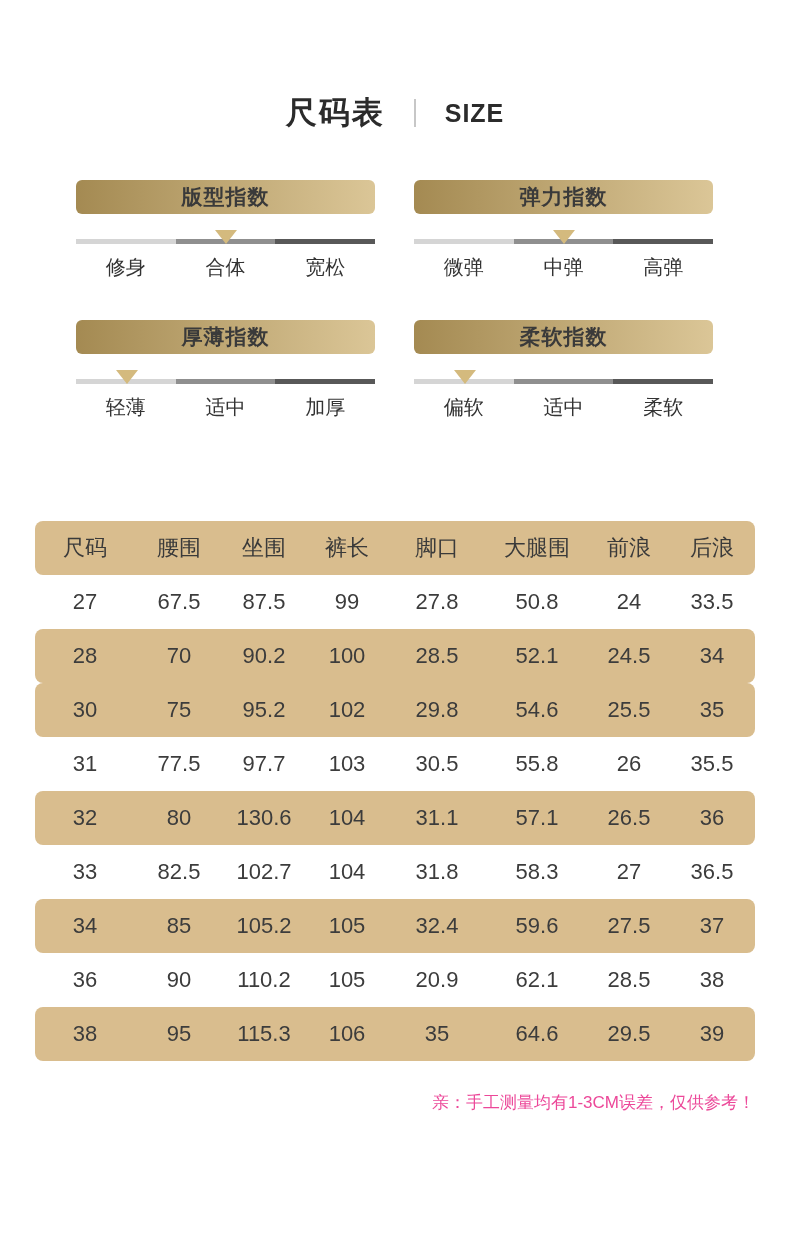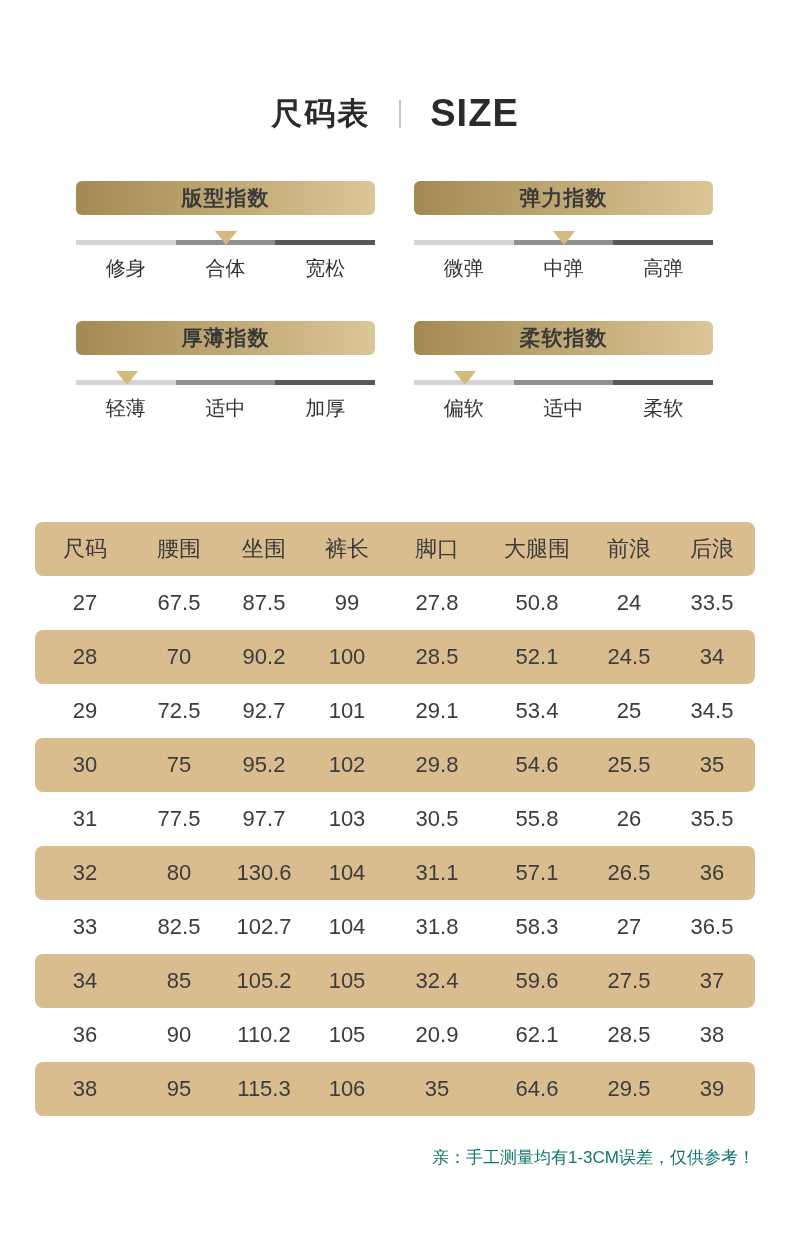--- a/index.html
+++ b/index.html
@@ -4,21 +4,21 @@
 <style>
   html,body{margin:0;padding:0;}
   body{
     width:790px;height:1233px;background:#ffffff;overflow:hidden;
     font-family:"Liberation Sans","DejaVu Sans",sans-serif;color:#333;
   }
   
   .title-wrap{padding-top:92px;display:flex;justify-content:center;align-items:center;gap:29px;}
   .title-zh{font-size:31px;font-weight:bold;color:#2b2b2b;letter-spacing:2px;}
   .title-sep{width:2px;height:28px;background:#c7c7c7;}
-  .title-en{font-size:38px;font-weight:bold;color:#2b2b2b;letter-spacing:1px;}
+  .title-en{font-size:25px;font-weight:bold;color:#2b2b2b;letter-spacing:1px;}
   
   .index-grid{margin:46px 77px 0 76px;display:grid;grid-template-columns:1fr 1fr;column-gap:64px;row-gap:57px;gap:39px;}
   .index-header{
     height:34px;border-radius:6px;
     background:linear-gradient(90deg,#a48a52,#dbc697);
     display:flex;align-items:center;justify-content:center;
     font-size:21px;font-weight:bold;color:#3a3a3a;letter-spacing:1px;
   }
   .index-track{position:relative;margin-top:25px;height:5px;display:flex;}
   .seg{flex:1;}
@@ -36,21 +36,21 @@
   
   .size-table{margin:100px 35px 0;}
   .trow{
     display:grid;grid-template-columns:100px 88px 82px 84px 96px 104px 80px 86px;
     height:54px;align-items:center;text-align:center;
     font-size:22px;color:#3c3c3c;
   }
   .trow.tan,.trow.head{background:#d9bd8e;border-radius:8px;}
   .trow.head{color:#3a3a3a;}
   
-  .note{margin:30px 35px 0;text-align:right;font-size:17px;color:#0f766e;}
+  .note{margin:30px 35px 0;text-align:right;font-size:17px;color:#ec4899;}
 </style>
 </head>
 <body>
 
 <div class="title-wrap">
   <span class="title-zh">尺码表</span>
   <span class="title-sep"></span>
   <span class="title-en">SIZE</span>
 </div>
 
@@ -137,30 +137,20 @@
     <div class="trow tan">
       <div>28</div>
       <div>70</div>
       <div>90.2</div>
       <div>100</div>
       <div>28.5</div>
       <div>52.1</div>
       <div>24.5</div>
       <div>34</div>
     </div>
-    <div class="trow">
-      <div>29</div>
-      <div>72.5</div>
-      <div>92.7</div>
-      <div>101</div>
-      <div>29.1</div>
-      <div>53.4</div>
-      <div>25</div>
-      <div>34.5</div>
-    </div>
     <div class="trow tan">
       <div>30</div>
       <div>75</div>
       <div>95.2</div>
       <div>102</div>
       <div>29.8</div>
       <div>54.6</div>
       <div>25.5</div>
       <div>35</div>
     </div>

